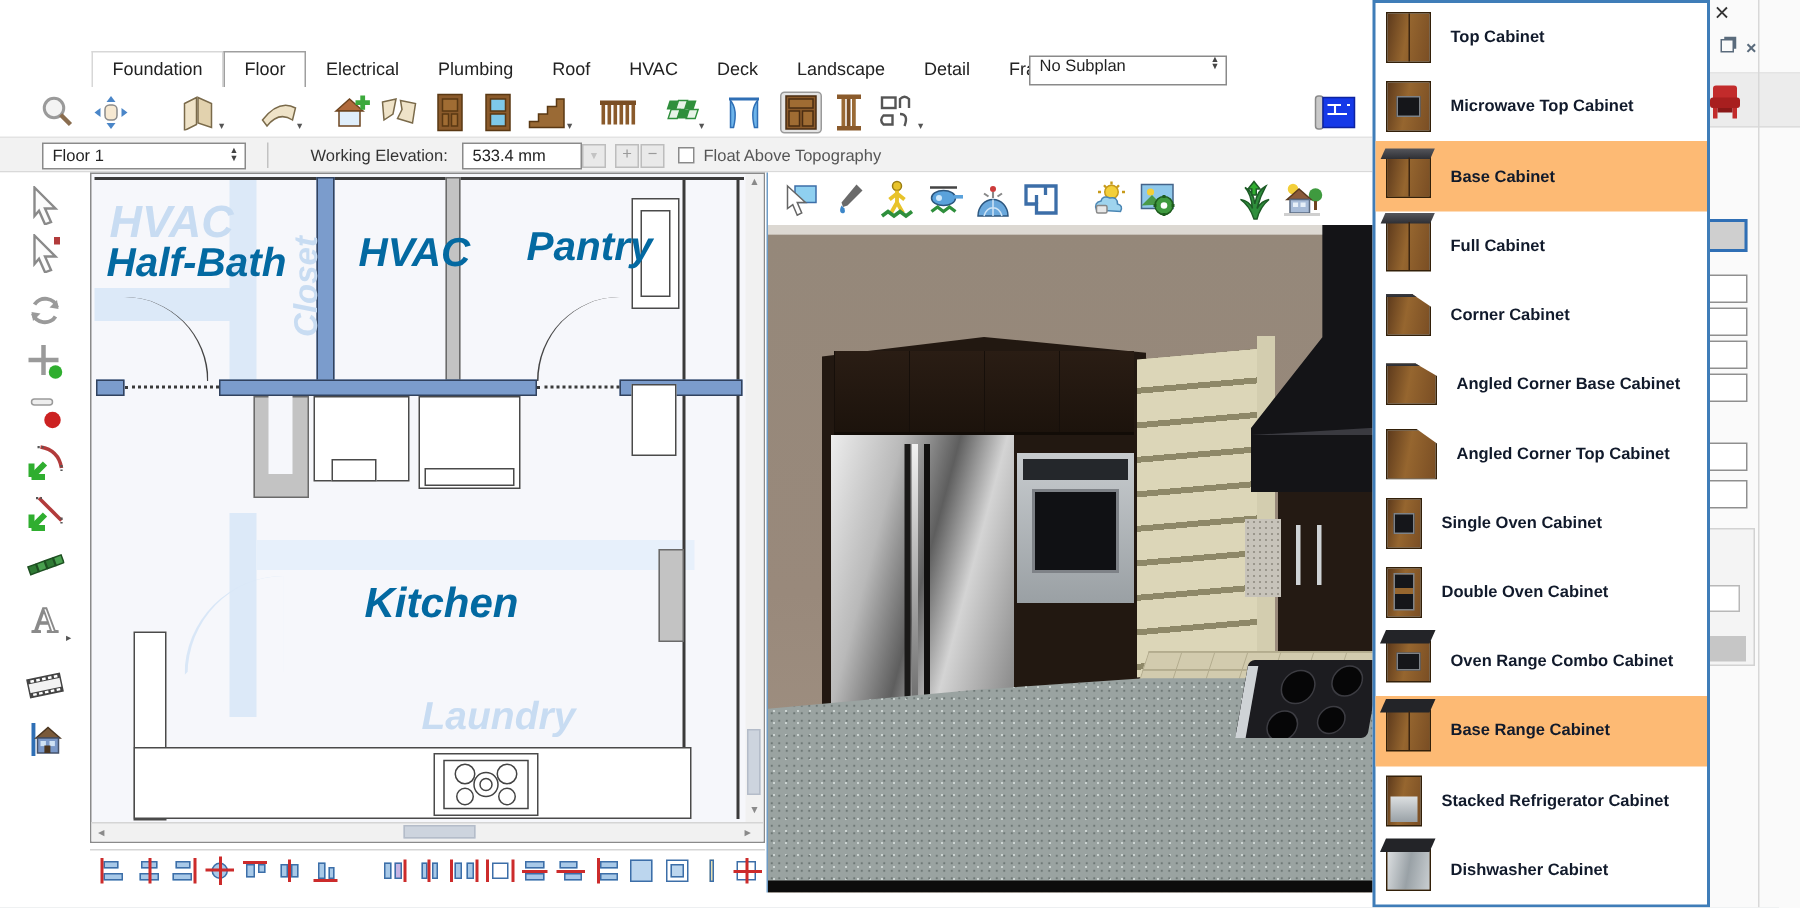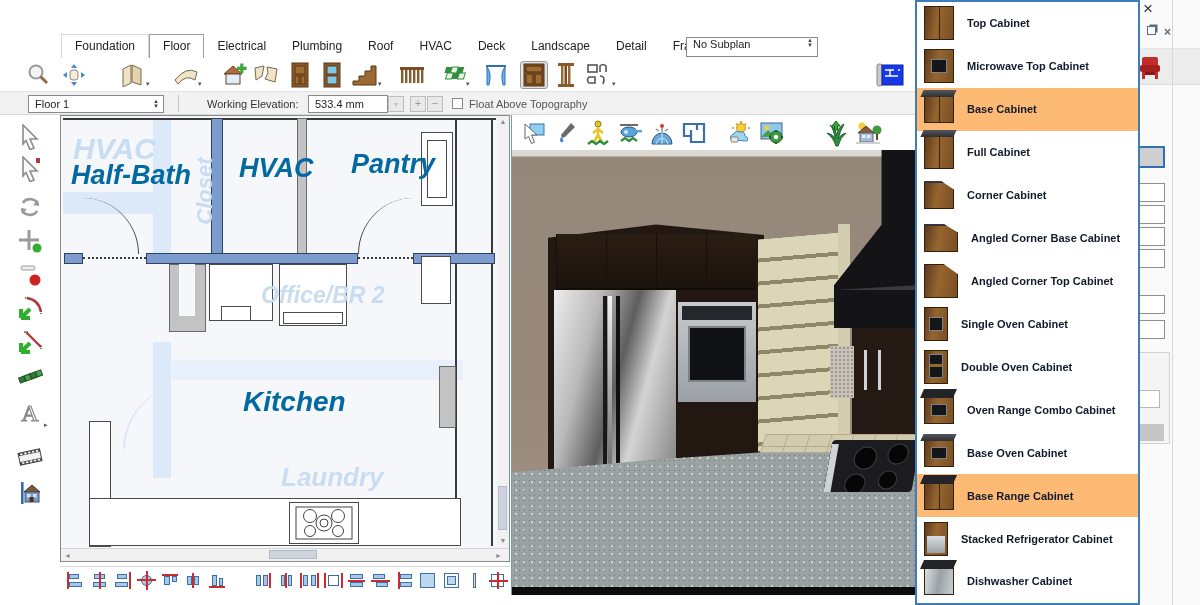--- a/index.html
+++ b/index.html
@@ -405,21 +405,20 @@
             <circle cx="34" cy="20" r="8" fill="none" stroke="#444"></circle>
             <circle cx="34" cy="20" r="4" fill="none" stroke="#444"></circle>
           </svg>
       </div>
 
       <div class="lbl gh" style="left:12px; top:16px; font-size:30px;">HVAC</div>
       <div class="lbl" style="left:10px; top:44px; font-size:27px;">Half-Bath</div>
       <div class="lbl gh" style="left:110px; top:62px; font-size:22px; transform:rotate(-90deg); transform-origin:center;">Closet</div>
       <div class="lbl" style="left:178px; top:37px; font-size:27px;">HVAC</div>
       <div class="lbl" style="left:290px; top:33px; font-size:27px;">Pantry</div>
-      <div class="lbl gh" style="left:200px; top:166px; font-size:23px;">Office/BR 2</div>
       <div class="lbl" style="left:182px; top:270px; font-size:28px;">Kitchen</div>
       <div class="lbl gh" style="left:220px; top:346px; font-size:26px;">Laundry</div>
     </div>
 
     <div class="sb" style="left:436px; top:0; width:12px; height:432px;">
       <div class="sb-ar" style="left:0; top:2px; width:12px;">▲</div>
       <div class="sb-th" style="left:1px; top:370px; width:9px; height:44px;"></div>
       <div class="sb-ar" style="left:0; top:421px; width:12px;">▼</div>
     </div>
     <div class="sb" style="left:0; top:432px; width:448px; height:13px; border-top:1px solid #d5d5d5;">
@@ -702,24 +701,20 @@
       <span class="t">Single Oven Cabinet</span>
     </div>
     <div class="cab-item">
       <div class="ci c-tall c-win2" style="width:24px"></div>
       <span class="t">Double Oven Cabinet</span>
     </div>
     <div class="cab-item">
       <div class="ci c-range c-win"></div>
       <span class="t">Oven Range Combo Cabinet</span>
     </div>
-    <div class="cab-item">
-      <div class="ci c-base c-win"></div>
-      <span class="t">Base Oven Cabinet</span>
-    </div>
     <div class="cab-item hl">
       <div class="ci c-range c-split"></div>
       <span class="t">Base Range Cabinet</span>
     </div>
     <div class="cab-item">
       <div class="ci c-tall c-steelhalf" style="width:24px"></div>
       <span class="t">Stacked Refrigerator Cabinet</span>
     </div>
     <div class="cab-item">
       <div class="ci c-range c-steel"></div>

